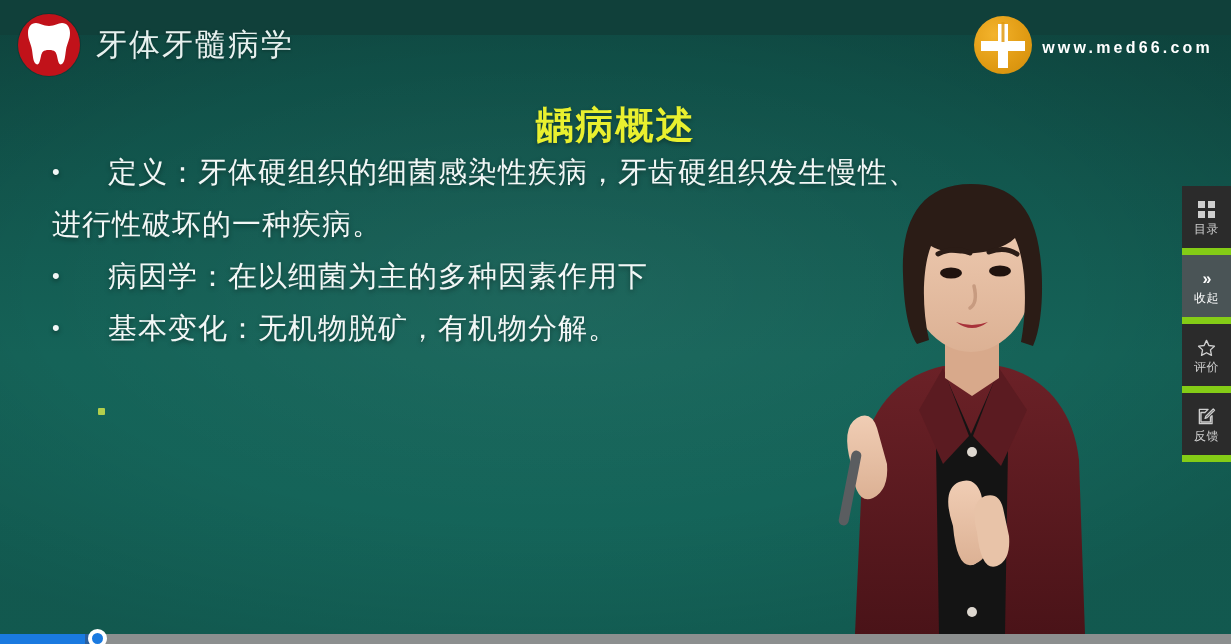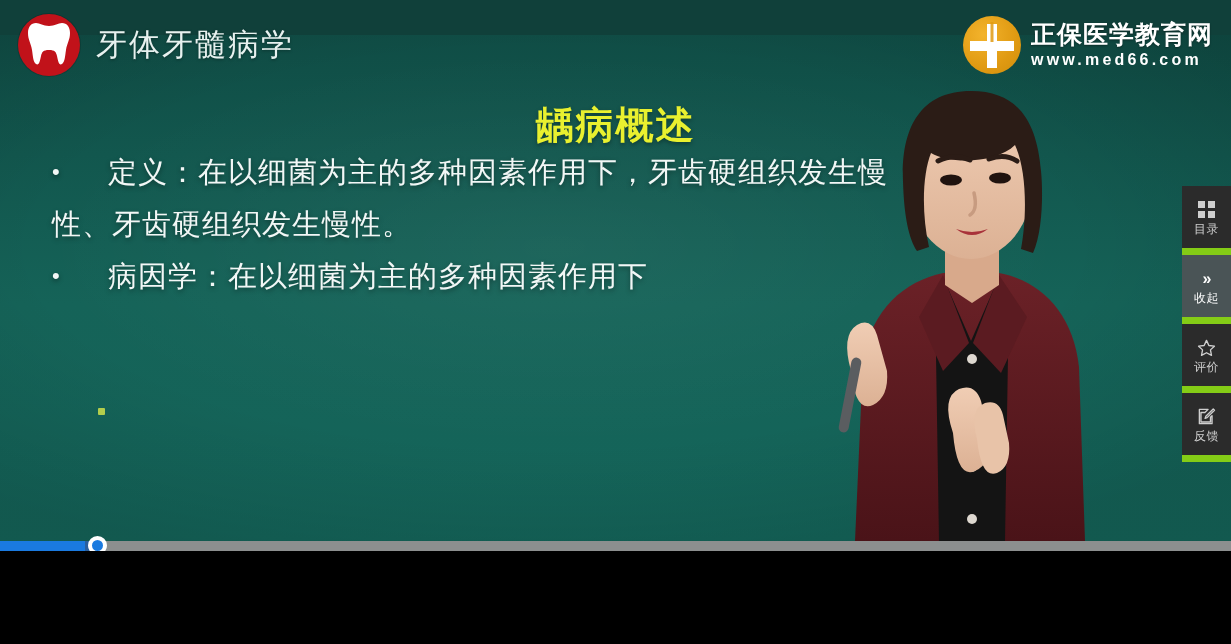--- a/index.html
+++ b/index.html
@@ -3,21 +3,21 @@
 <meta charset="utf-8">
 <style>
   html, body {
     margin: 0;
     padding: 0;
     background: #000;
   }
   .player {
     position: relative;
     width: 1231px;
-    height: 551px;
+    height: 644px;
     overflow: hidden;
     font-family: "Liberation Sans", "DejaVu Sans", sans-serif;
     background: #be185d;
     user-select: none;
   }
   
   .slide-bg {
     position: absolute;
     inset: 0;
     background: linear-gradient(180deg,
@@ -280,33 +280,35 @@
 
   <div class="partner-logo">
     <div class="partner-mark">
       <svg width="58" height="58" viewBox="0 0 58 58" aria-hidden="true">
         <path d="M24 8h10v17h17v10H34v17H24V35H7V25h17z" fill="#ffffff"></path>
         <path d="M29 6a12 12 0 0 1 0 24 12 12 0 0 1 0-24z" fill="none"></path>
         <rect x="27.5" y="6" width="3" height="20" fill="#e09a12" opacity="0.85"></rect>
       </svg>
     </div>
     <div class="partner-text">
-      <div class="partner-cn">正保医学教育网</div>
       <div class="partner-url">www.med66.com</div>
     </div>
   </div>
 
   <div class="slide-title">龋病概述</div>
 
   <div class="bullets">
     <div class="bullet-row wrapped">
-      <span class="bullet-dot">•</span><span class="bullet-text"><span class="indent"></span><span>定义：在以细菌为主的多种因素作用下，牙齿硬组织发生慢性、牙齿硬组织发生慢性。</span></span>
+      <span class="bullet-dot">•</span><span class="bullet-text"><span class="indent"></span><span>定义：牙体硬组织的细菌感染性疾病，牙齿硬组织发生慢性、进行性破坏的一种疾病。</span></span>
     </div>
     <div class="bullet-row">
       <span class="bullet-dot">•</span><span class="bullet-text"><span class="indent"></span><span>病因学：在以细菌为主的多种因素作用下</span></span>
+    </div>
+    <div class="bullet-row">
+      <span class="bullet-dot">•</span><span class="bullet-text"><span class="indent"></span><span>基本变化：无机物脱矿，有机物分解。</span></span>
     </div>
   </div>
   <div class="stray-dot"></div>
 
   <div class="presenter">
     <svg width="320" height="500" viewBox="0 0 320 500" aria-hidden="true">
       <defs>
         <linearGradient id="jacket" x1="0" y1="0" x2="0" y2="1">
           <stop offset="0%" stop-color="#6b2127"></stop>
           <stop offset="100%" stop-color="#4a1318"></stop>

